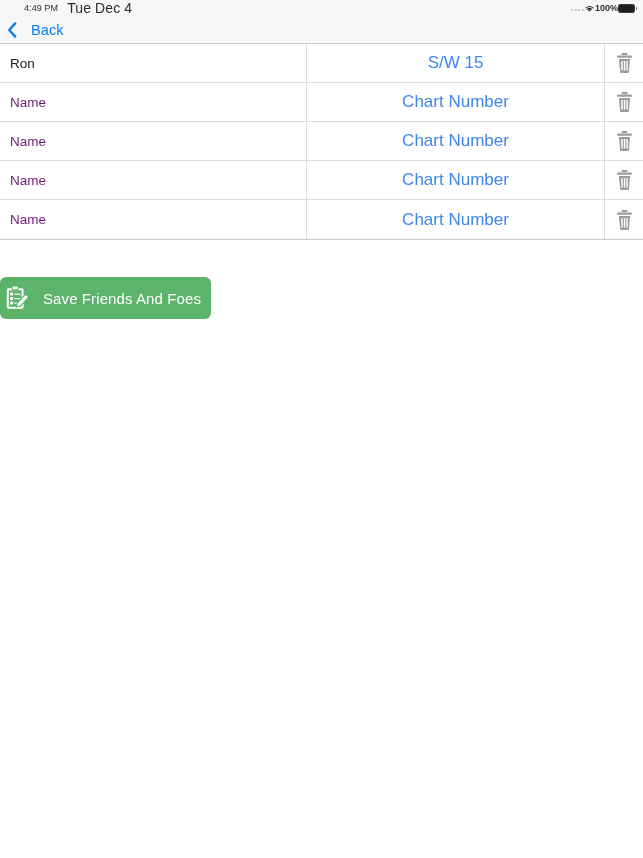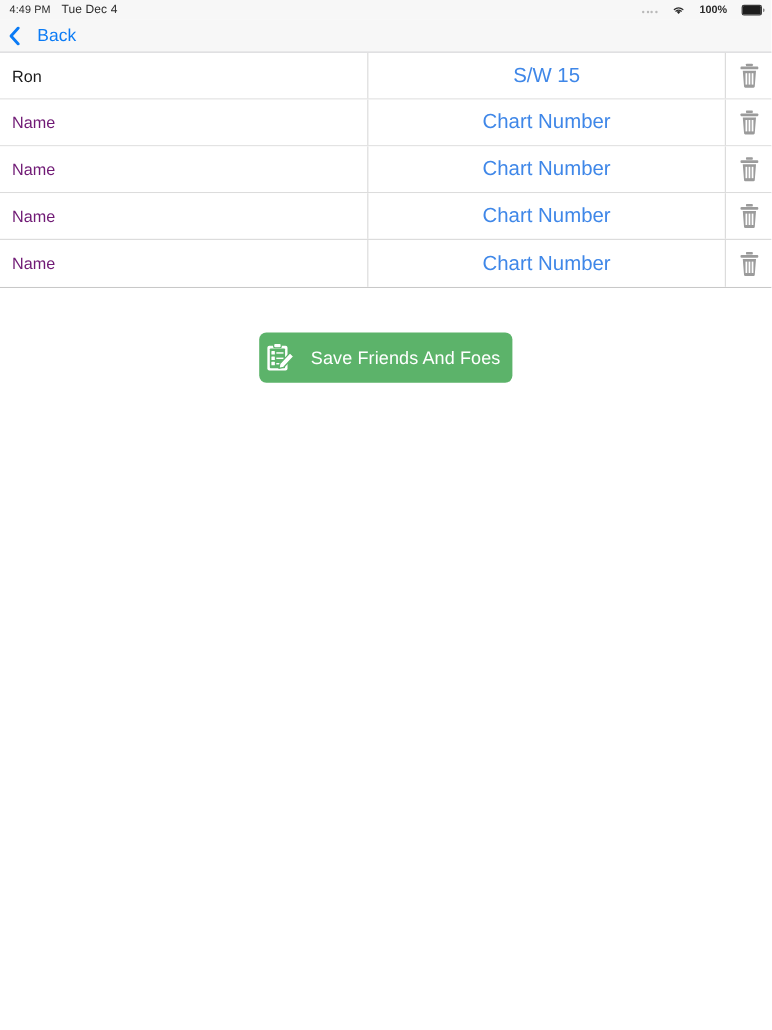--- a/index.html
+++ b/index.html
@@ -23,31 +23,31 @@
     font-size: 9px;
     color: #ararar;
     color: #3a3a3a;
     position: relative;
   }
   .status-left {
     display: flex;
     align-items: center;
     gap: 9px;
   }
-  .status-time { font-size: 9px; color: #2b2b2b; letter-spacing: 0.1px; }
-  .status-date { font-size: 10px; color: #2b2b2b; letter-spacing: 0.1px; }
+  .status-time { font-size: 9px; color: #2b2b2b; letter-spacing: 0.1px; margin-left: 16px; }
+  .status-date { font-size: 14px; color: #2b2b2b; letter-spacing: 0.1px; }
 
   .status-right {
     position: absolute;
     right: 6px;
     top: 0;
     height: 16px;
     display: flex;
     align-items: center;
-    gap: 12px;
+    gap: 0;
   }
   .signal-dots { display: flex; align-items: flex-end; gap: 1.5px; height: 6px; }
   .signal-dots i {
     display: block; width: 2px; height: 2px; border-radius: 50%;
     background: #b9b9b9;
   }
   .wifi-icon { display: block; width: 11px; height: 9px; }
   .battery-pct { font-size: 9px; color: #2b2b2b; font-weight: bold; letter-spacing: 0px; }
   .battery-icon { position: relative; width: 19px; height: 9px; }
   .battery-body {
@@ -136,21 +136,20 @@
     display: flex;
     align-items: center;
     justify-content: center;
     cursor: pointer;
   }
   .trash-icon { display: block; width: 19px; height: 22px; }
 
   
   .save-wrap {
     display: flex;
-    justify-content: center;
     margin-top: 37px;
   }
   .save-button {
     width: 211px;
     height: 42px;
     background: #5cb36a;
     border: none;
     border-radius: 6px;
     display: flex;
     align-items: center;

